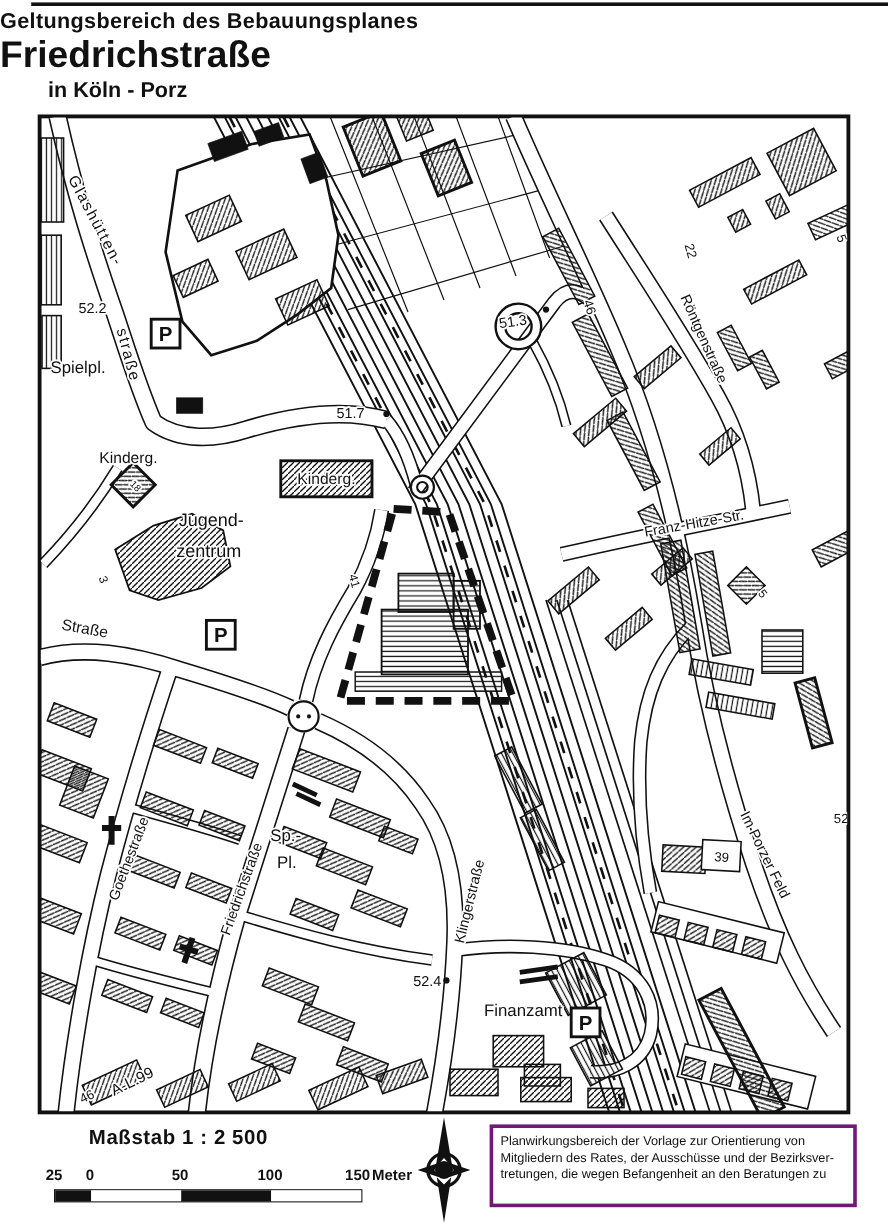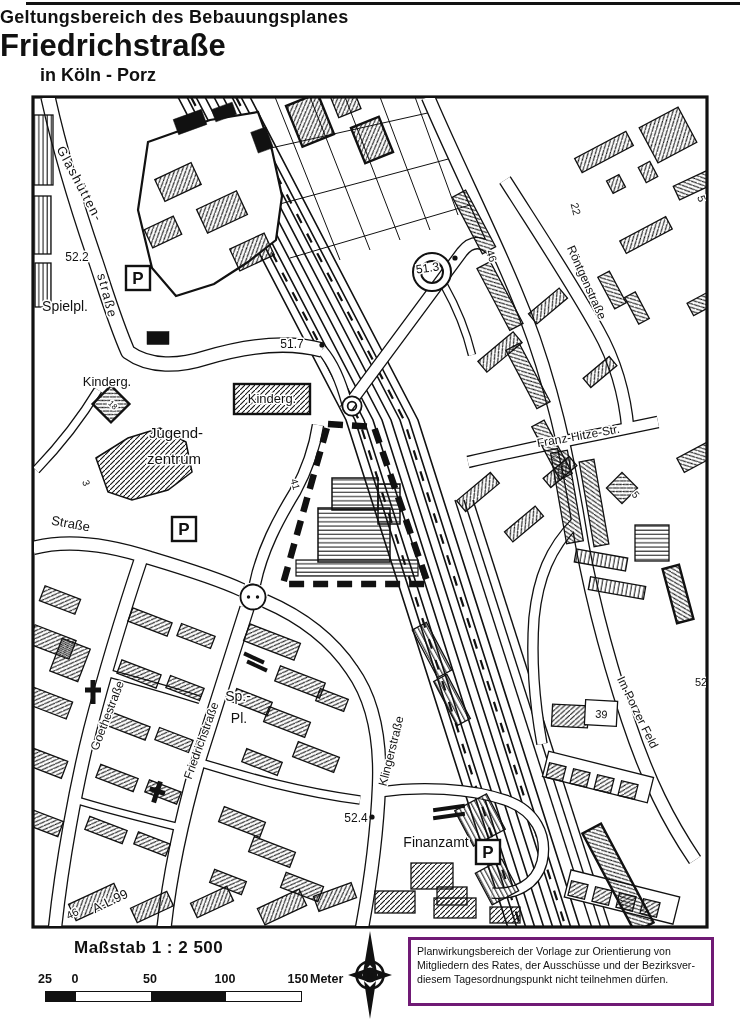--- a/index.html
+++ b/index.html
@@ -327,14 +327,14 @@
     <path d="M46,46 L28,40 L32,46 L28,52 Z"></path>
   </g>
   <circle cx="24" cy="46" r="13.5" fill="none" stroke="#111" stroke-width="2.6"></circle>
   <circle cx="24" cy="46" r="7.5" fill="#111"></circle>
   <text x="24" y="49.5" text-anchor="middle" font-size="9" font-weight="bold" fill="#fff">N</text>
 </svg>
 
 <div class="discl">
   <div>Planwirkungsbereich der Vorlage zur Orientierung von</div>
   <div>Mitgliedern des Rates, der Ausschüsse und der Bezirksver-</div>
-  <div>diesem Tagesordnungspunkt nicht teilnehmen dürfen.</div>
+  <div>tretungen, die wegen Befangenheit an den Beratungen zu</div>
 </div>
 
 </body></html>

